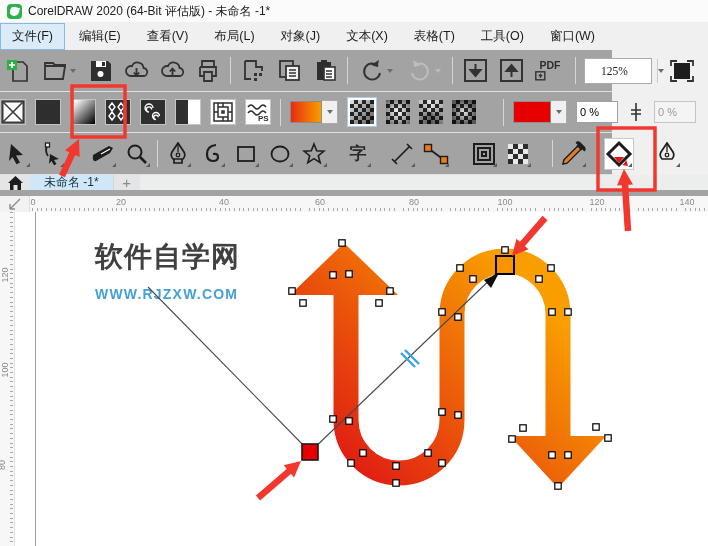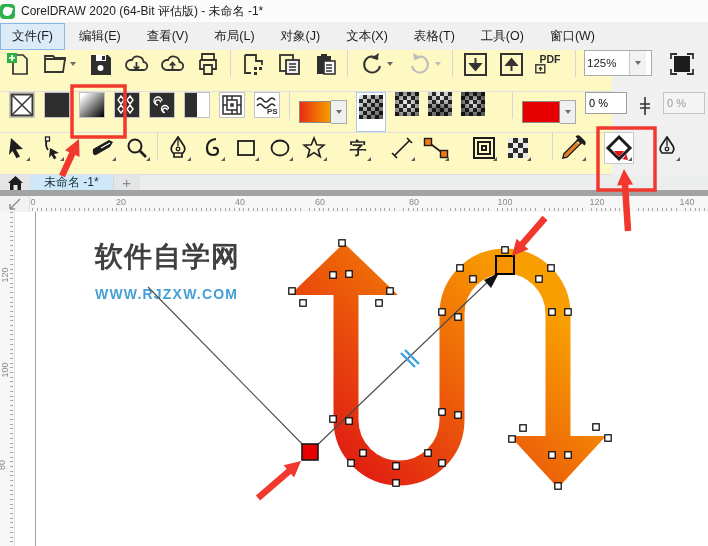--- a/index.html
+++ b/index.html
@@ -1,41 +1,41 @@
 <!DOCTYPE html>
 <html><head>
 <meta charset="utf-8">
 <style>
   html,body{margin:0;padding:0;background:#888;}
   #app{position:relative;width:708px;height:546px;background:#f0f0f1;overflow:hidden;
        font-family:"Liberation Sans","DejaVu Sans",sans-serif;color:#1c1c1c;}
   
   .titlebar{position:absolute;left:0;top:0;width:708px;height:22px;background:#fbfbfb;
-            display:flex;align-items:center;gap:6px;box-sizing:border-box;}
+            display:flex;align-items:center;gap:6px;padding-left:7px;box-sizing:border-box;}
   .titlebar .logo{width:15px;height:15px;border-radius:4px;background:#2cb14c;position:relative;flex:0 0 auto;}
   .titlebar .logo::after{content:"";position:absolute;left:3px;top:3px;width:9px;height:9px;
             border-radius:50% 0 60% 50%;background:#fff;transform:rotate(15deg);}
   .title-text{font-size:12px;color:#222;white-space:nowrap;}
   
   .menubar{position:absolute;left:0;top:22px;width:708px;height:28px;display:flex;align-items:center;
            box-sizing:border-box;background:#f0f0f1;font-size:12.5px;}
   .menu-item{padding:4px 11px;margin-right:2px;border:1px solid transparent;white-space:nowrap;}
   .menu-item.active{background:#dcebf8;border-color:#86b9e4;}
   
-  .tbrow{position:absolute;left:0;width:612px;display:flex;box-sizing:border-box;
-         background:#fef9c3;border-bottom:1px solid #e0e0e2;}
+  .tbrow{position:absolute;left:0;width:612px;display:flex;align-items:center;box-sizing:border-box;
+         background:#a3a3a3;border-bottom:1px solid #e0e0e2;}
   .tb1{top:50px;height:42px;padding-left:4px;gap:8px;}
-  .tb2{top:92px;height:41px;padding-left:9px;gap:9px;}
+  .tb2{top:92px;height:41px;gap:9px;}
   .tb3{top:133px;height:42px;padding-left:3px;gap:6px;}
   .sep{width:1px;height:27px;background:#d6d6d8;flex:0 0 auto;}
   .icn{width:28px;height:28px;display:flex;align-items:center;justify-content:center;flex:0 0 auto;position:relative;}
   .caret-s{width:0;height:0;border-left:3.5px solid transparent;border-right:3.5px solid transparent;
            border-top:4px solid #6b6b6b;margin-left:2px;flex:0 0 auto;}
   .combo{height:24px;background:#fff;border:1px solid #ababab;display:flex;align-items:center;flex:0 0 auto;}
-  .combo .val{font-size:11.5px;padding:0 2px;min-width:40px;}
+  .combo .val{font-size:11.5px;padding:0 16px;min-width:40px;font-family:Liberation Serif, serif;}
   .combo .cbtn{width:16px;height:100%;border-left:1px solid #c9c9c9;display:flex;align-items:center;justify-content:center;background:#f2f2f2;}
   .swatch{width:30px;height:20px;border:1px solid #8c8c8c;flex:0 0 auto;}
   .pinput{width:34px;height:20px;border:1px solid #a0a0a0;background:#fff;font-size:11px;
           font-family:inherit;padding:0 3px;flex:0 0 auto;}
   .pinput.dis{color:#9a9a9a;background:#f4f4f4;border-color:#c4c4c4;}
   
   .ftile{width:26px;height:26px;box-sizing:border-box;border:1px solid #c4c4c6;flex:0 0 auto;position:relative;overflow:hidden;}
   .ft{width:24px;height:24px;box-sizing:border-box;flex:0 0 auto;position:relative;overflow:hidden;
       background:repeating-conic-gradient(#2c2c2c 0% 25%,#e9e9e9 0% 50%);background-size:8px 8px;}
   .ft::after{content:"";position:absolute;inset:0;mix-blend-mode:multiply;}
@@ -389,21 +389,21 @@
     </div>
     <div class="doc-tab">
       <span>未命名 -1*</span>
     </div>
     <div class="newtab-btn">+</div>
   </div>
 
   <div class="hruler" id="hruler">
       <span class="rlab" style="left: 33px;">0</span>
       <span class="rlab" style="left: 121px;">20</span>
-      <span class="rlab" style="left: 224px; margin-left: 16px;">40</span>
+      <span class="rlab" style="left: 224px;">40</span>
       <span class="rlab" style="left: 320px;">60</span>
       <span class="rlab" style="left: 414px;">80</span>
       <span class="rlab" style="left: 505px;">100</span>
       <span class="rlab" style="left: 597px;">120</span>
       <span class="rlab" style="left: 687px;">140</span>
     </div>
   <div class="rcorner">
     <svg width="12" height="12" viewBox="0 0 12 12">
         <path d="M11 1L1 11M1 11V6M1 11h5" fill="none" stroke="#8a8a8a" stroke-width="1.4"></path>
       </svg>

